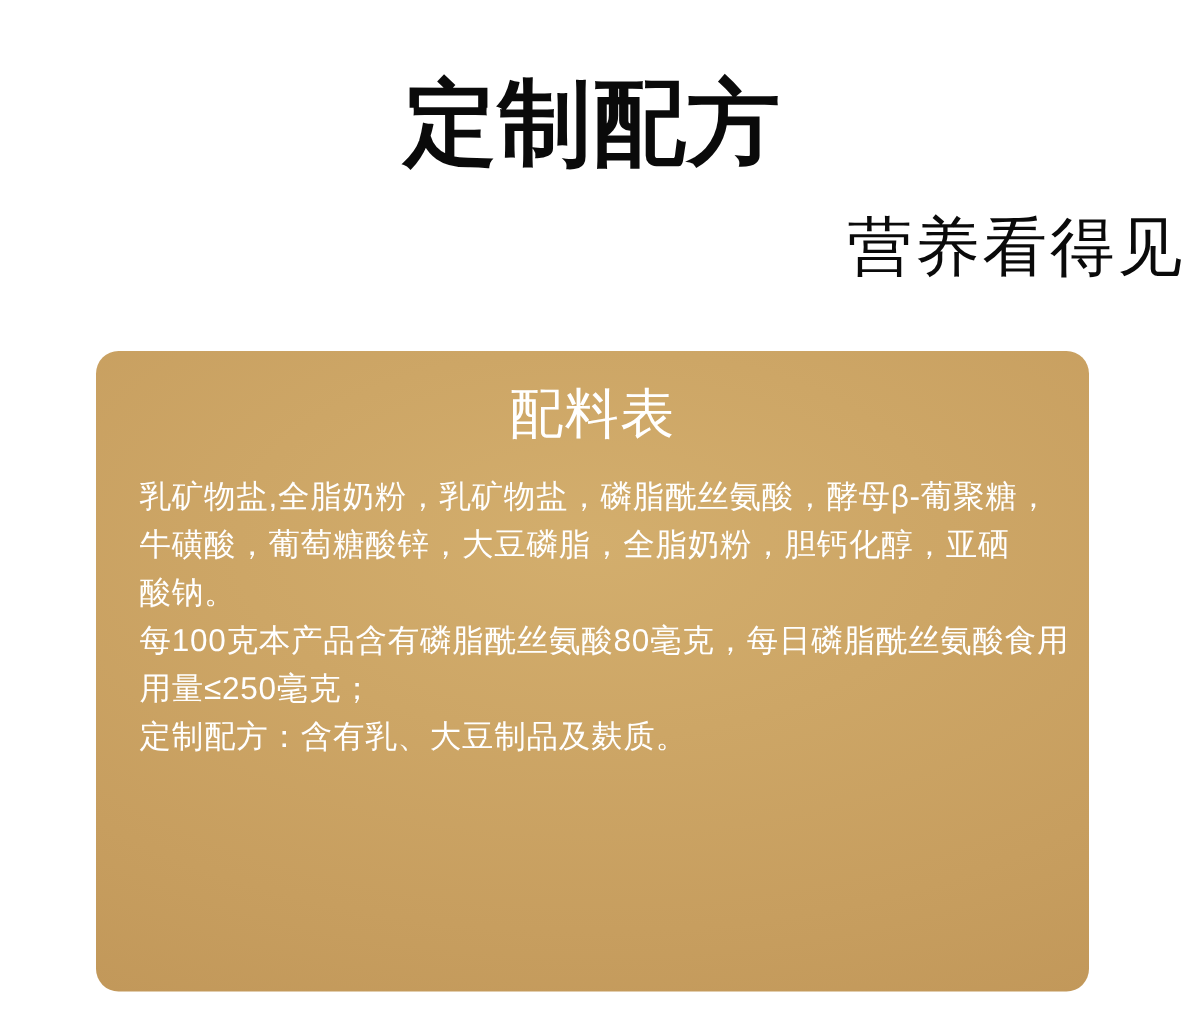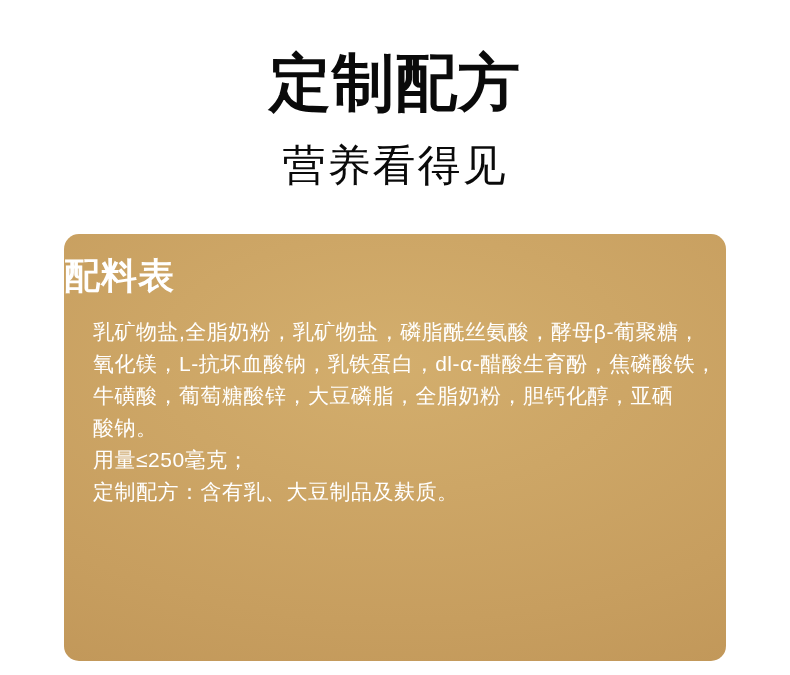--- a/index.html
+++ b/index.html
@@ -33,21 +33,21 @@
     line-height: 68px;
     font-weight: 800;
     color: var(--title-color);
     letter-spacing: 1px;
   }
   .page-subtitle {
     position: absolute;
     top: 141px;
     left: 0;
     width: 790px;
-    text-align: center;
+    text-align: right;
     font-size: 43px;
     line-height: 48px;
     font-weight: 500;
     color: var(--title-color);
     letter-spacing: 2px;
   }
   .ingredients-card {
     position: absolute;
     left: 64px;
     top: 234px;
@@ -55,23 +55,24 @@
     height: 427px;
     border-radius: 15px;
     background: radial-gradient(130% 110% at 50% 30%,
                 var(--gold-light) 0%,
                 var(--gold-mid) 55%,
                 var(--gold-dark) 100%);
     overflow: hidden;
   }
   .card-title {
     margin-top: 22px;
+    text-align: center;
     font-size: 36px;
     line-height: 40px;
-    font-weight: 700;
+    font-weight: 400;
     color: var(--card-text);
     letter-spacing: 1px;
   }
   .card-body {
     margin: 20px 16px 0 29px;
     color: var(--card-text);
     font-size: 21px;
     line-height: 32px;
     font-weight: 500;
     letter-spacing: 0.5px;
@@ -87,21 +88,21 @@
 
   <div class="page-title">定制配方</div>
 
   <div class="page-subtitle">营养看得见</div>
 
   <div class="ingredients-card">
     <div class="card-title">配料表</div>
 
     <div class="card-body">
       <div class="ingredients-line">乳矿物盐,全脂奶粉，乳矿物盐，磷脂酰丝氨酸，酵母β-葡聚糖，</div>
-      <div class="ingredients-line">氧化镁，L-抗坏血酸钠，乳铁蛋白，dl-α-醋酸生育酚，焦磷酸铁，</div>
       <div class="ingredients-line">牛磺酸，葡萄糖酸锌，大豆磷脂，全脂奶粉，胆钙化醇，亚硒</div>
       <div class="ingredients-line">酸钠。</div>
+      <div class="ingredients-line">每100克本产品含有磷脂酰丝氨酸80毫克，每日磷脂酰丝氨酸食用</div>
       <div class="ingredients-line">用量≤250毫克；</div>
       <div class="ingredients-line">定制配方：含有乳、大豆制品及麸质。</div>
     </div>
   </div>
 
 </div>
 
 </body></html>

